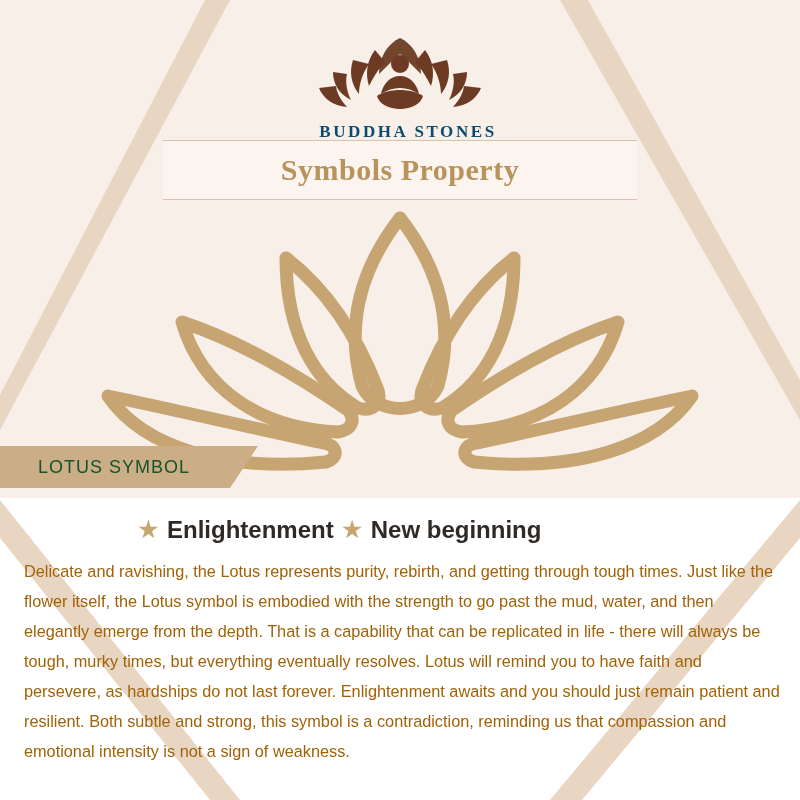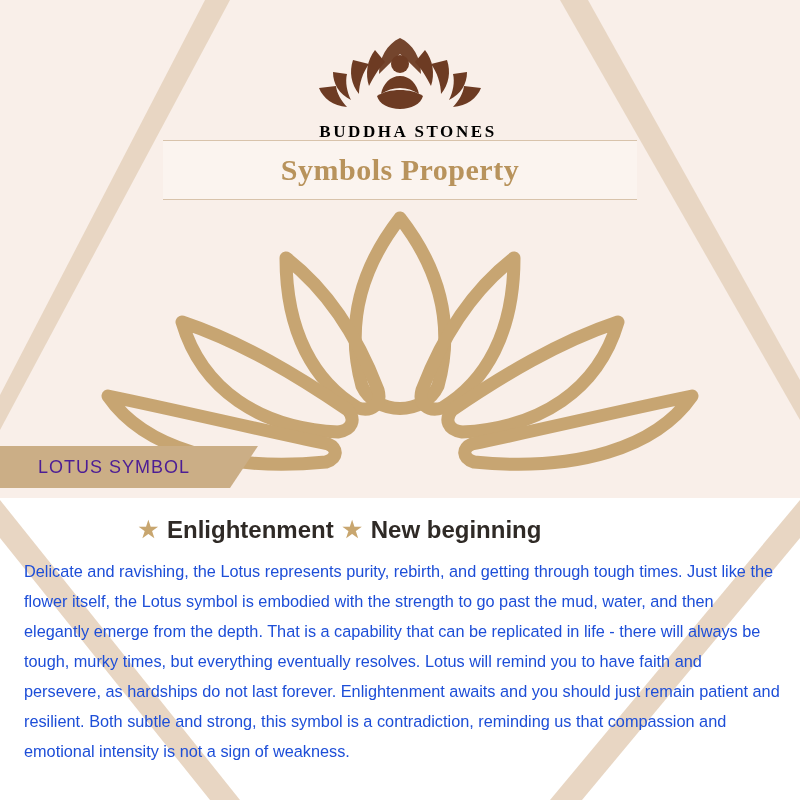--- a/index.html
+++ b/index.html
@@ -100,21 +100,21 @@
   .logo-mark {
     display: block;
     margin: 0 auto;
   }
   .logo-text {
     margin-top: 2px;
     font-family: "Liberation Serif", serif;
     font-size: 17px;
     font-weight: bold;
     letter-spacing: 2.6px;
-    color: #000000;
+    color: #0c4a6e;
     padding-left: 16px;
   }
 
   
   .title-band {
     position: absolute;
     left: 163px;
     top: 140px;
     width: 474px;
     height: 58px;
@@ -153,21 +153,21 @@
     background: #cbae86;
     clip-path: polygon(0 0, 258px 0, 230px 42px, 0 42px);
     display: flex;
     align-items: center;
   }
   .ribbon span {
     padding-left: 38px;
     font-family: "Liberation Sans", sans-serif;
     font-size: 18px;
     letter-spacing: 1px;
-    color: #4c1d95;
+    color: #14532d;
   }
 
   
   .headline {
     position: absolute;
     left: 0;
     top: 516px;
     width: 682px;
     text-align: center;
     font-family: "Liberation Sans", sans-serif;
@@ -187,21 +187,21 @@
 
   
   .body-text {
     position: absolute;
     left: 24px;
     top: 556px;
     width: 756px;
     font-family: "Liberation Sans", sans-serif;
     font-size: 16.3px;
     line-height: 30px;
-    color: #1d4ed8;
+    color: #a16207;
     text-align: left;
   }
 </style>
 </head>
 <body>
 
 <div class="page">
 
   <div class="corner-tl"></div>
   <div class="corner-tl-inner"></div>

